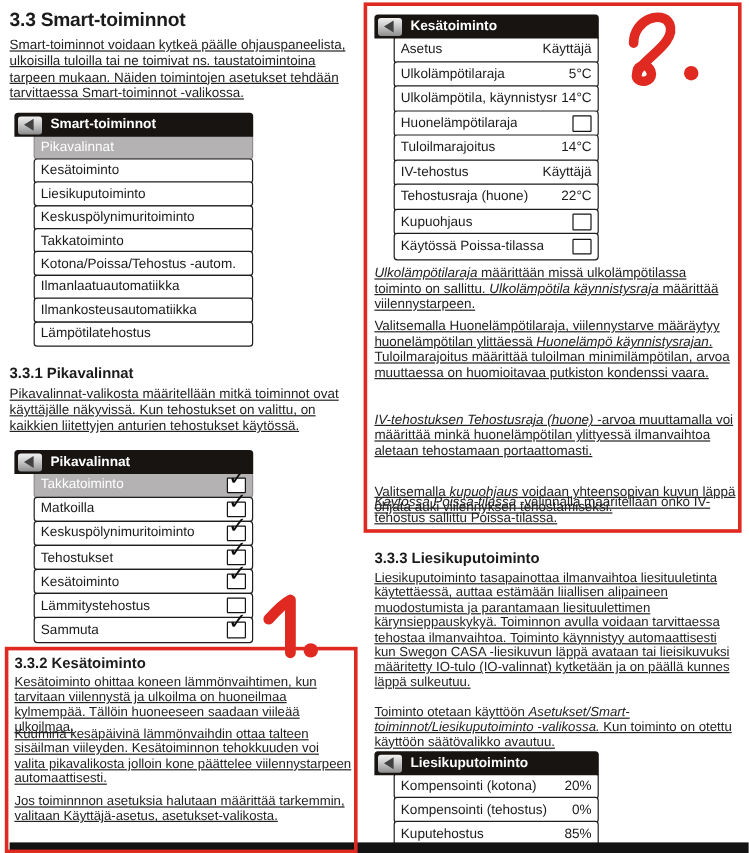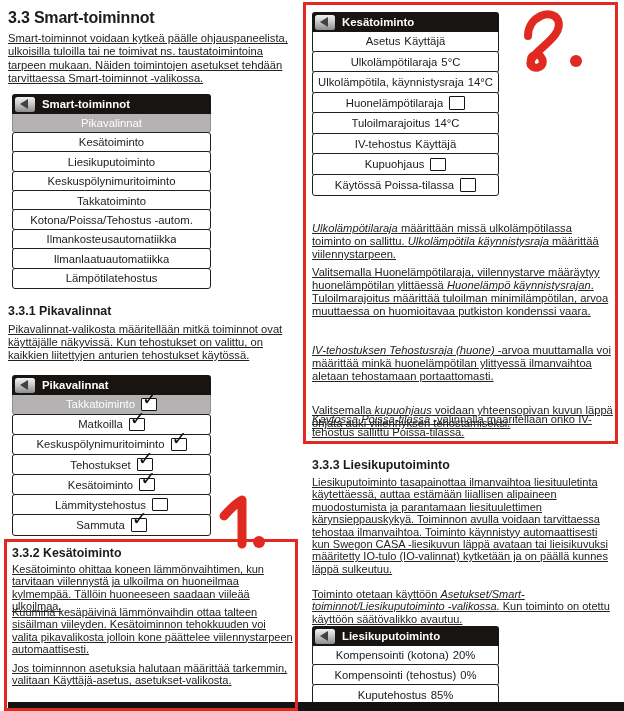--- a/index.html
+++ b/index.html
@@ -25,22 +25,22 @@
   .back-btn{
     width:20px;height:15px;border-radius:2.5px;flex:0 0 auto;
     background:linear-gradient(180deg,#f2f2f2 0%,#c9c9c9 45%,#8d8d8d 100%);
     display:flex;align-items:center;justify-content:center;
   }
   .back-tri{width:0;height:0;border-top:5px solid transparent;border-bottom:5px solid transparent;border-right:8px solid #414141;margin-right:2px;}
   .menu-title{color:#ffffff;font-size:11.4px;font-weight:bold;white-space:nowrap;}
   .menu-row{
     box-sizing:border-box;position:relative;
     border:1.6px solid #201e1d;border-radius:3px;background:#ffffff;
-    display:flex;align-items:center;justify-content:center;
-    padding:0 5px;margin-top:-1.6px;font-size:11.3px;white-space:nowrap;
+    display:flex;align-items:center;justify-content:space-between;
+    padding:0 5px;margin-top:-1.6px;font-size:11.3px;white-space:nowrap;margin-left:16px;
   }
   .menu-row .lbl{overflow:hidden;text-overflow:clip;}
   .menu-row .val{margin-left:4px;}
   .menu-row.sel{background:#b4b2b2;border-color:#8f8d8d;color:#ffffff;}
   .m1 .menu-row{height:21px;}
   .m2 .menu-row{height:21.7px;}
   .m3 .menu-row{height:22.1px;}
   .m4 .menu-row{height:21.5px;}
   .checkbox{
     box-sizing:border-box;width:16px;height:13.5px;flex:0 0 auto;
@@ -84,24 +84,24 @@
   <div class="menu-row">
       <span class="lbl">Keskuspölynimuritoiminto</span>
     </div>
   <div class="menu-row">
       <span class="lbl">Takkatoiminto</span>
     </div>
   <div class="menu-row">
       <span class="lbl">Kotona/Poissa/Tehostus -autom.</span>
     </div>
   <div class="menu-row">
+      <span class="lbl">Ilmanlaatuautomatiikka</span>
+    </div>
+  <div class="menu-row">
       <span class="lbl">Ilmankosteusautomatiikka</span>
-    </div>
-  <div class="menu-row">
-      <span class="lbl">Ilmanlaatuautomatiikka</span>
     </div>
   <div class="menu-row">
       <span class="lbl">Lämpötilatehostus</span>
     </div>
 </div>
 
 <div class="h2" style="left:8px;top:304px;">3.3.1 Pikavalinnat</div>
 <div class="p" style="left:8px;top:323px;width:293px;">Pikavalinnat-valikosta määritellään mitkä toiminnot ovat käyttäjälle näkyvissä. Kun tehostukset on valittu, on kaikkien liitettyjen anturien tehostukset käytössä.</div>
 
 <div class="menu m2" style="left:12px;top:375px;width:199px;">
@@ -181,20 +181,24 @@
       <span class="lbl">Huonelämpötilaraja</span>
       <span class="checkbox"></span>
     </div>
   <div class="menu-row">
       <span class="lbl">Tuloilmarajoitus</span>
       <span class="val">14°C</span>
     </div>
   <div class="menu-row">
       <span class="lbl">IV-tehostus</span>
       <span class="val">Käyttäjä</span>
+    </div>
+  <div class="menu-row">
+      <span class="lbl">Tehostusraja (huone)</span>
+      <span class="val">22°C</span>
     </div>
   <div class="menu-row">
       <span class="lbl">Kupuohjaus</span>
       <span class="checkbox"></span>
     </div>
   <div class="menu-row">
       <span class="lbl">Käytössä Poissa-tilassa</span>
       <span class="checkbox"></span>
     </div>
 </div>

